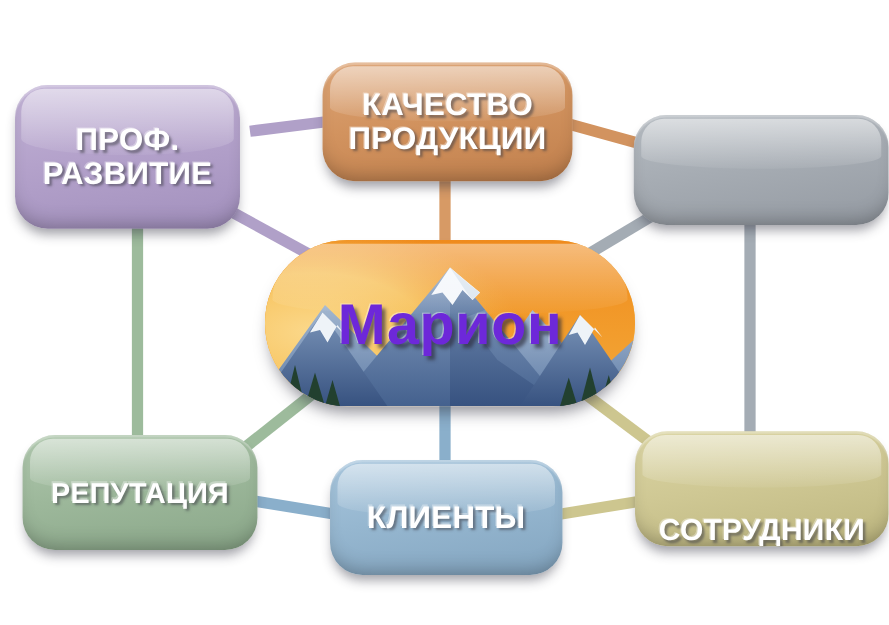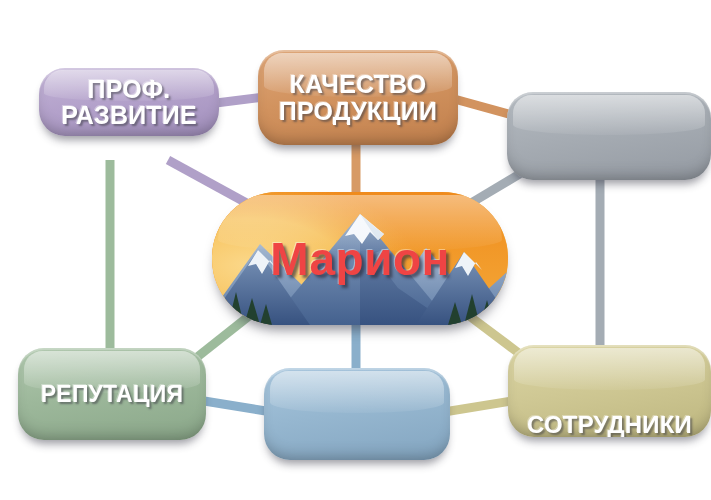--- a/index.html
+++ b/index.html
@@ -34,21 +34,21 @@
   }
   .node .glossy{
     position:absolute;left:3%;top:3%;width:94%;height:46%;
     border-radius:22px 22px 60% 60%/22px 22px 30% 30%;
     background:linear-gradient(180deg,rgba(255,255,255,.52),rgba(255,255,255,.06));
     pointer-events:none;
   }
   .node .lbl{position:relative;z-index:2;padding:0 8px;white-space:pre-line;}
 
   
-  #n-prof{left:39px;  top:68px;  width:180px;height:68px;
+  #n-prof{left:12px;  top:68px;  width:180px;height:115px;
     background:linear-gradient(170deg,#c2b3d6 0%,#b4a2cb 45%,#a290bd 100%);font-size:25px;}
   #n-quality{left:258px;top:50px; width:200px;height:95px;
     background:linear-gradient(170deg,#dda577 0%,#d2935f 45%,#c07f4c 100%);font-size:25px;}
   #n-culture{left:507px;top:92px; width:204px;height:88px;
     background:linear-gradient(170deg,#b6bcc2 0%,#a6acb3 45%,#949aa2 100%);font-size:25px;}
   #n-reputation{left:18px;top:348px;width:188px;height:92px;
     background:linear-gradient(170deg,#b0c8ae 0%,#9db89b 45%,#8aa789 100%);font-size:23px;}
   #n-clients{left:264px;top:368px;width:186px;height:92px;
     background:linear-gradient(170deg,#a8c6dd 0%,#96b7d0 45%,#83a5c0 100%);font-size:25px;}
   #n-staff{left:508px;top:345px;width:203px;height:92px;
@@ -68,21 +68,21 @@
   }
   #hub .scene{position:absolute;inset:0;}
   #hub .hub-gloss{
     position:absolute;left:2%;top:2%;width:96%;height:42%;
     border-radius:60px 60px 50% 50%/60px 60px 28% 28%;
     background:linear-gradient(180deg,rgba(255,255,255,.42),rgba(255,255,255,.02));
     pointer-events:none;z-index:5;
   }
   #hub .hub-label{
     position:relative;z-index:6;
-    color:#ef4444;font-weight:bold;font-size:46px;letter-spacing:.5px;
+    color:#6d28d9;font-weight:bold;font-size:46px;letter-spacing:.5px;
     text-shadow:3px 3px 3px rgba(45,45,60,.65), -1px -1px 0 rgba(255,255,255,.4);
   }
 </style>
 </head>
 <body>
 
 <div id="stage">
 
   <svg id="edges" viewBox="0 0 711 500" width="711" height="500">
 
@@ -127,20 +127,21 @@
     <span class="glossy"></span>
   </div>
 
   <div class="node" id="n-reputation">
     <span class="glossy"></span>
     <span class="lbl">РЕПУТАЦИЯ</span>
   </div>
 
   <div class="node" id="n-clients">
     <span class="glossy"></span>
+    <span class="lbl">КЛИЕНТЫ</span>
   </div>
 
   <div class="node" id="n-staff">
     <span class="glossy"></span>
     <span class="lbl">СОТРУДНИКИ</span>
   </div>
 
   <div id="hub">
     <svg class="scene" viewBox="0 0 296 133" preserveAspectRatio="none">
       <defs>

